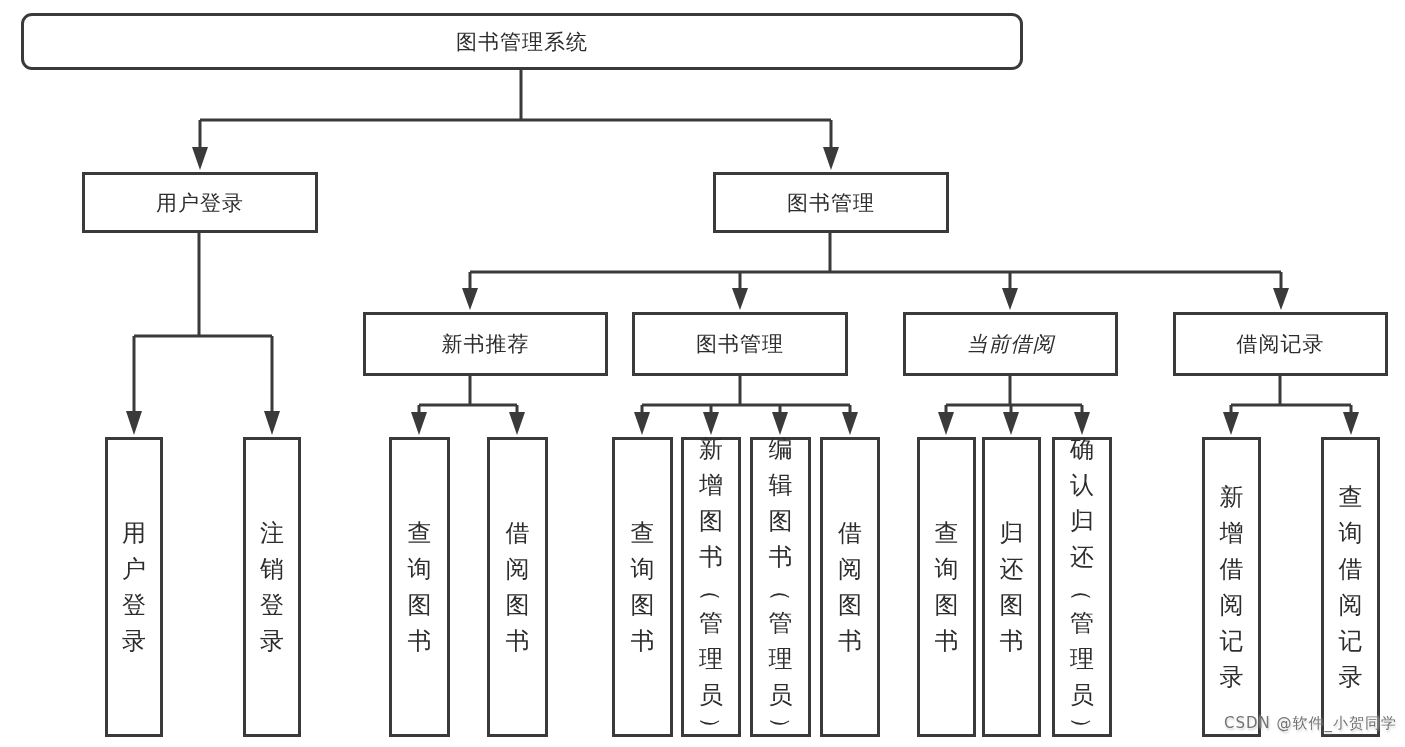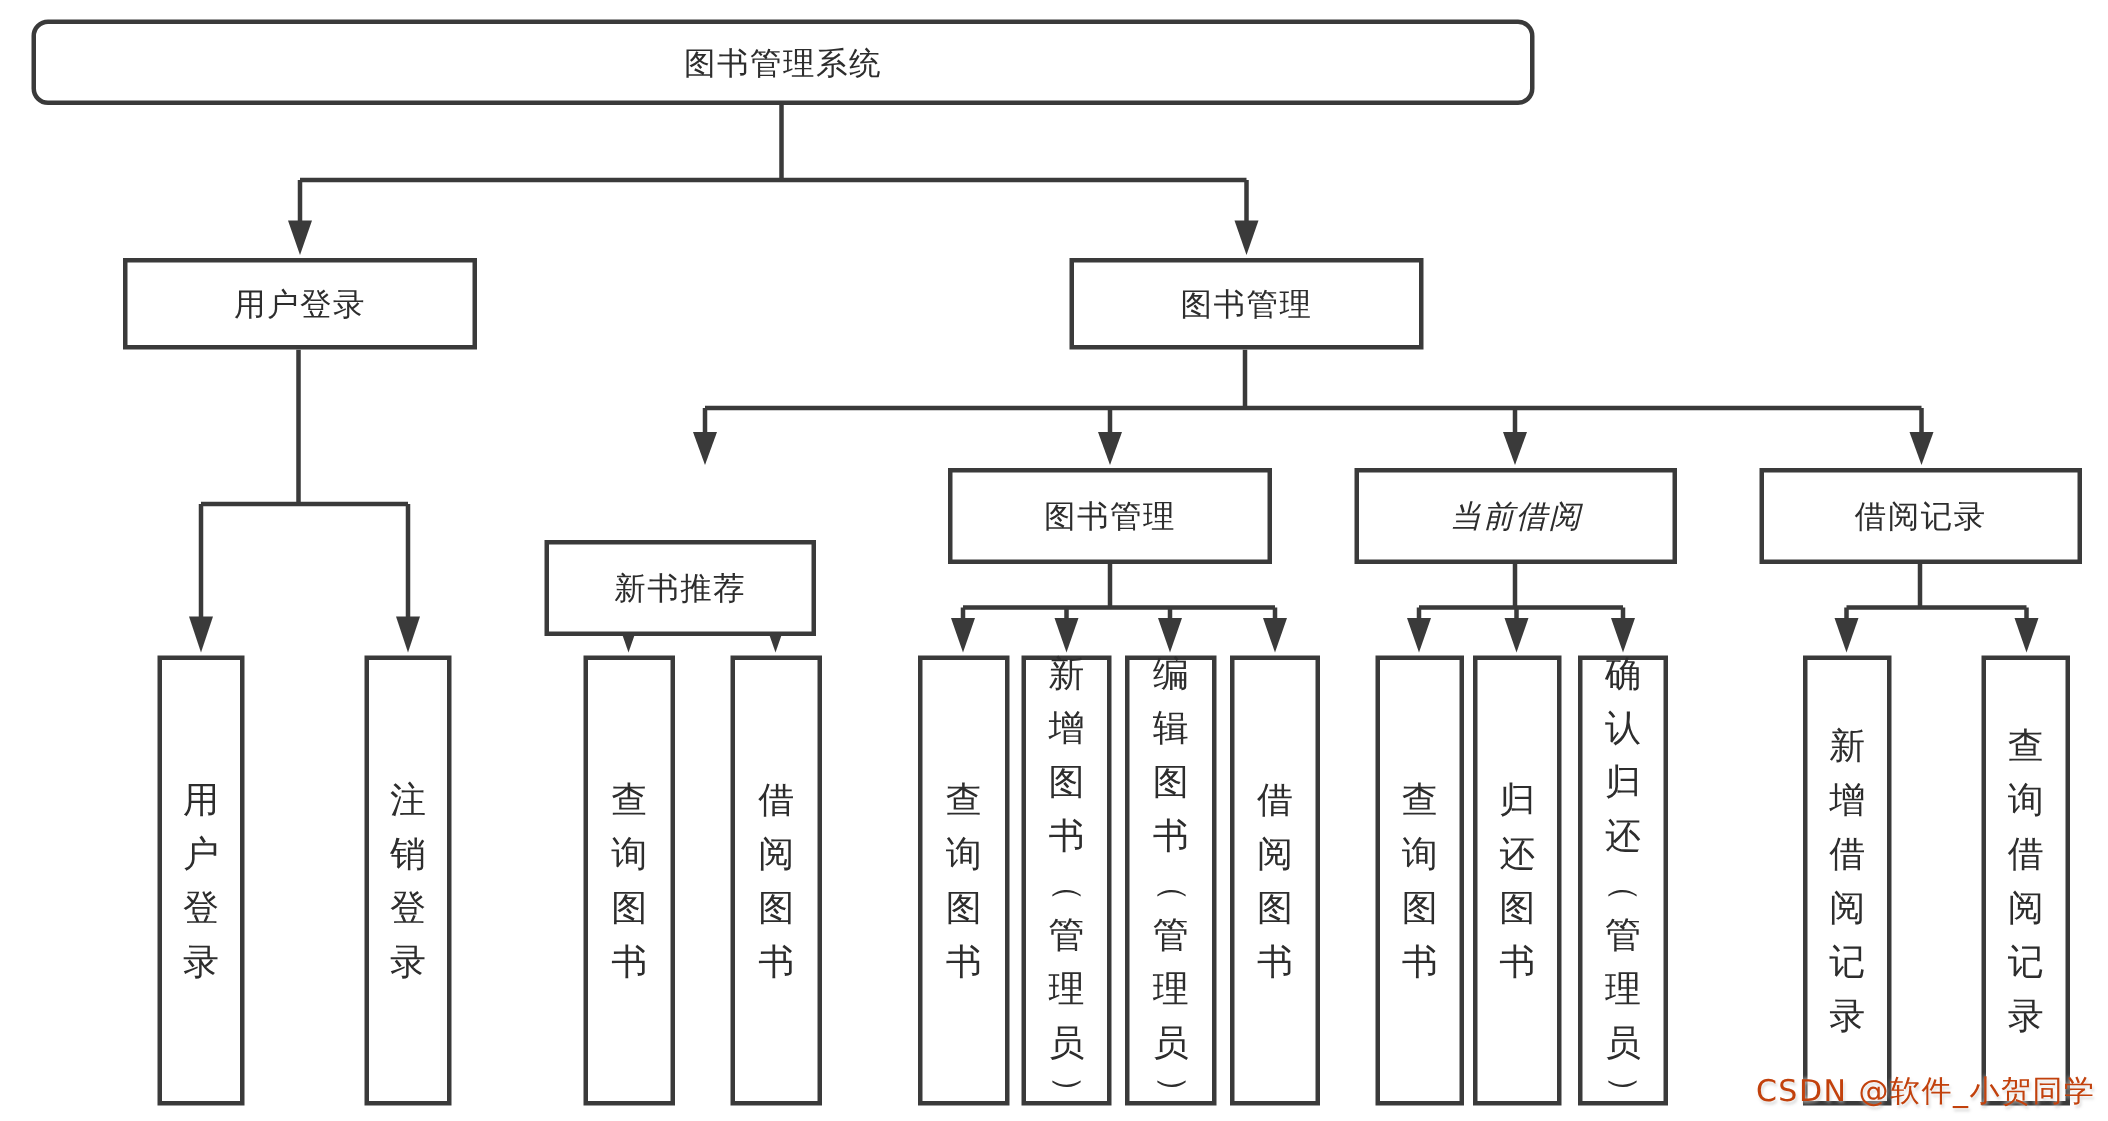--- a/index.html
+++ b/index.html
@@ -21,21 +21,21 @@
     display:flex; flex-direction:column; align-items:center; justify-content:center;
     gap:12px; font-size:24px;
   }
   .vchar { line-height:1; display:block; }
   .vchar.rot {
     transform:rotate(90deg); height:18px; line-height:18px; font-size:22px;
     display:flex; align-items:center; justify-content:center;
   }
   .watermark {
     position:absolute; top:714px; right:8px; z-index:5;
-    font-size:20px; letter-spacing:1px; color:#c2410c;
+    font-size:15px; letter-spacing:1px; color:#737373;
     text-shadow:0 0 3px rgba(255,255,255,.95), 1px 2px 2px rgba(130,130,130,.35);
   }
 </style>
 </head>
 <body>
 
 <div id="canvas">
 
   <svg id="edges" width="1405" height="747" viewBox="0 0 1405 747">
     <g stroke="#3a3a3a" stroke-width="3" fill="none">
@@ -74,21 +74,21 @@
     <span>图书管理系统</span>
   </div>
 
   <div class="box" style="left:82px; top:172px; width:236px; height:61px;">
     <span>用户登录</span>
   </div>
   <div class="box" style="left:713px; top:172px; width:236px; height:61px;">
     <span>图书管理</span>
   </div>
 
-  <div class="box" style="left:363px; top:312px; width:181px; height:64px;margin-top:48px;">
+  <div class="box" style="left:363px; top:312px; width:245px; height:64px;">
     <span>新书推荐</span>
   </div>
   <div class="box" style="left:632px; top:312px; width:216px; height:64px;">
     <span>图书管理</span>
   </div>
   <div class="box" style="left:903px; top:312px; width:215px; height:64px;font-style:italic;">
     <span>当前借阅</span>
   </div>
   <div class="box" style="left:1173px; top:312px; width:215px; height:64px;justify-content:center;">
     <span>借阅记录</span>

